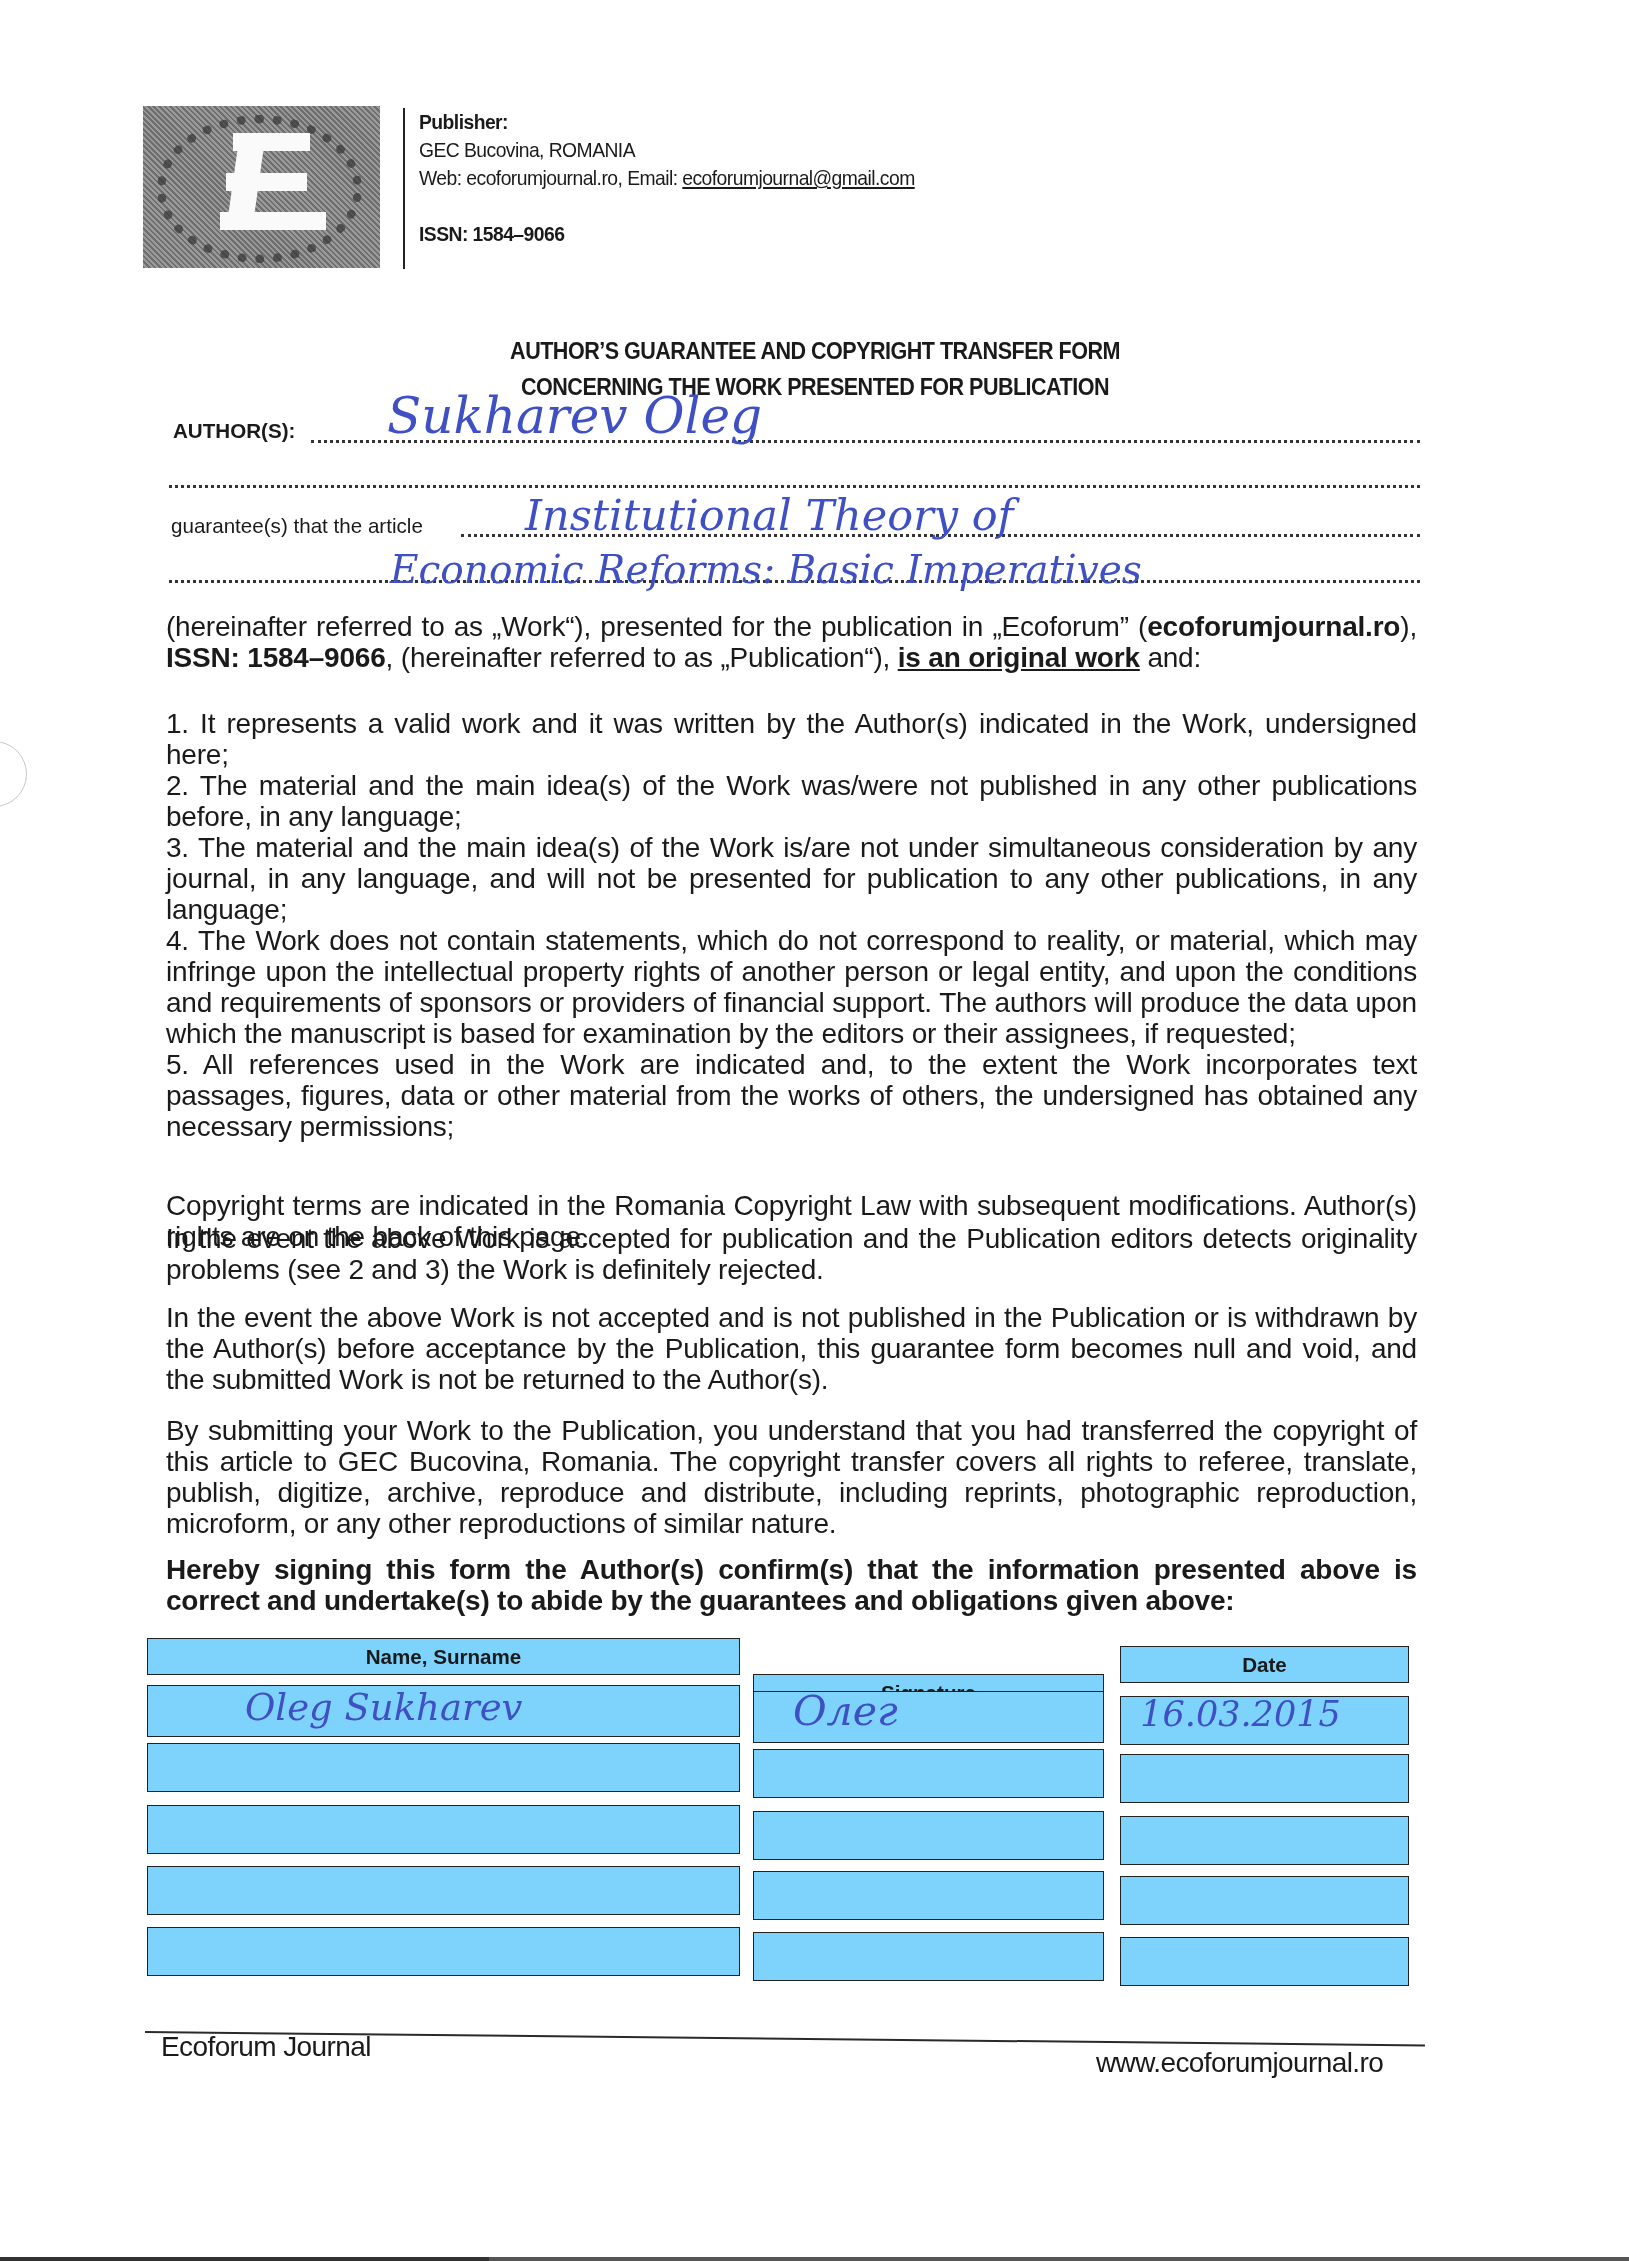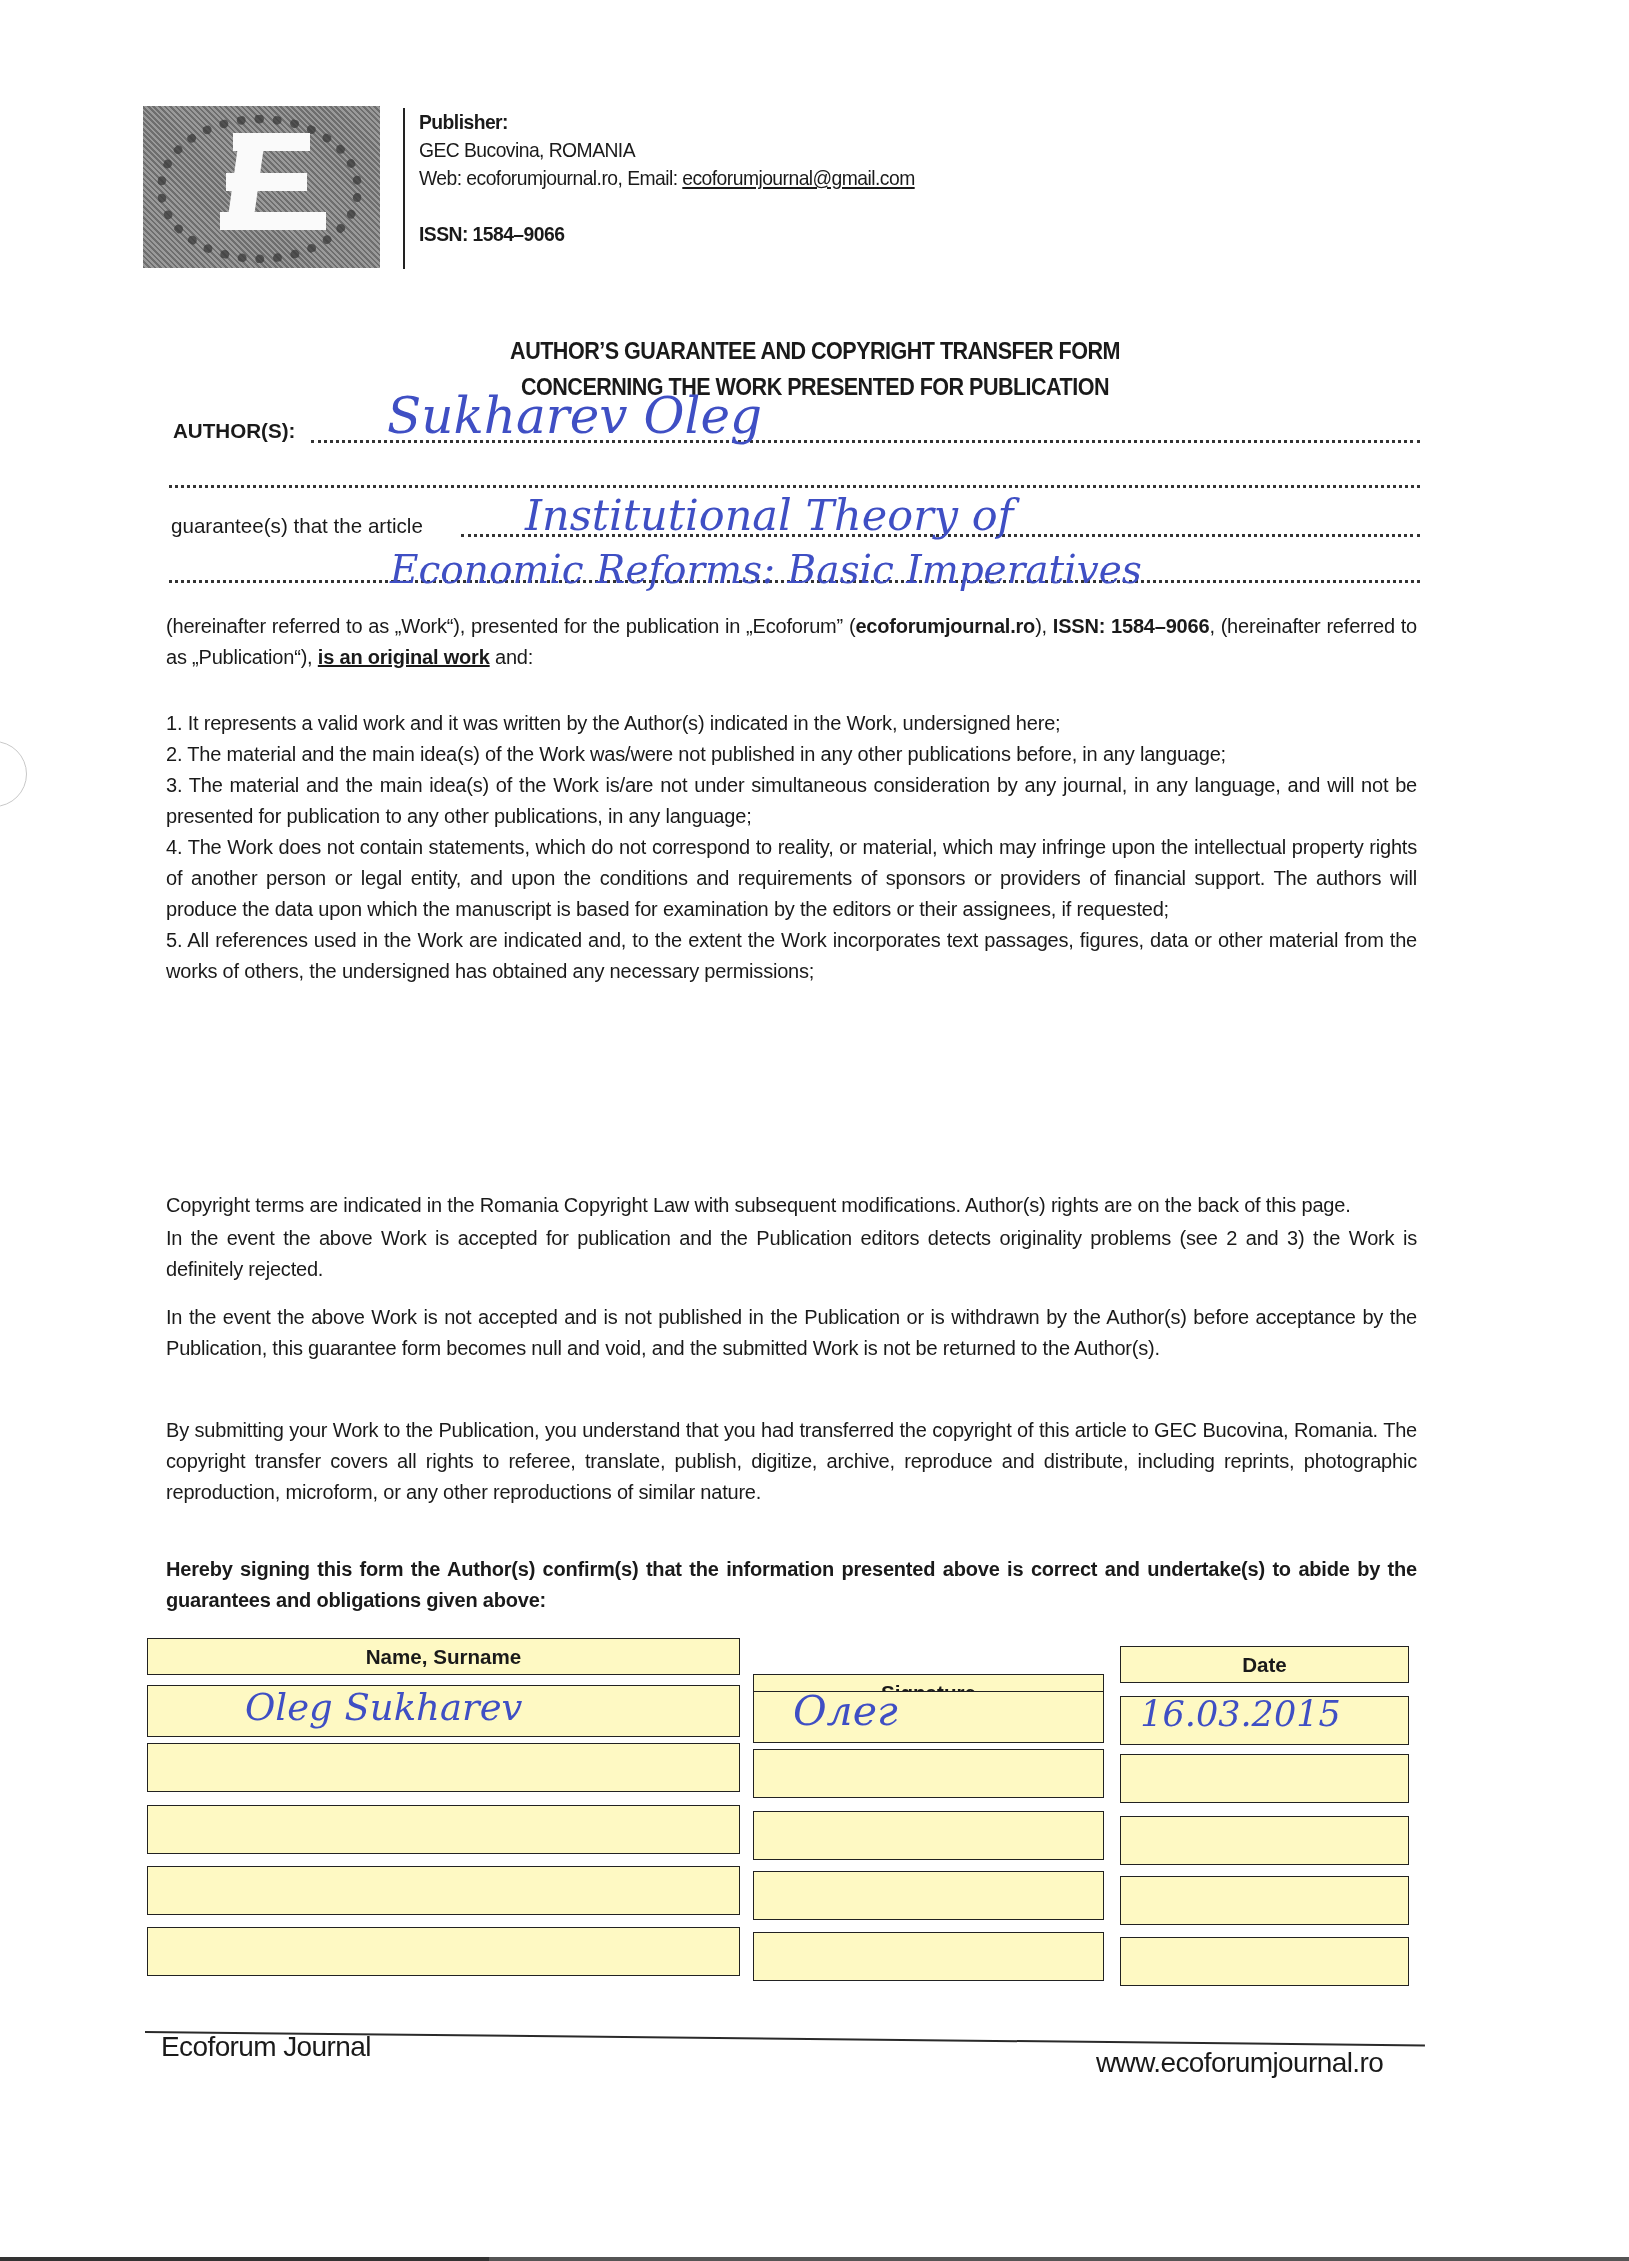--- a/index.html
+++ b/index.html
@@ -21,27 +21,27 @@
   
   .title { position: absolute; left: 0; width: 1630px; top: 311px; text-align: center; font-family: "Liberation Sans", sans-serif; font-weight: bold; font-size: 24.5px; line-height: 36px; letter-spacing: -0.6px; margin-top: 22px; }
   .title div { transform: scaleX(.88); }
 
   
   .field { position: absolute; font-family: "Liberation Sans", sans-serif; font-size: 20.6px; }
   .dots { position: absolute; height: 0; border-bottom: 3.2px dotted #333; }
   .hand { position: absolute; font-family: "DejaVu Serif", serif; font-style: italic; color: #3f4fc4; white-space: nowrap; }
 
   
-  .para { position: absolute; left: 166px; width: 1251px; font-family: "Liberation Sans", sans-serif; font-size: 20px; line-height: 31px; text-align: justify; letter-spacing: -0.2px; }
+  .para { position: absolute; left: 166px; width: 1251px; font-family: "Liberation Sans", sans-serif; font-size: 28px; line-height: 31px; text-align: justify; letter-spacing: -0.2px; }
   .para b { font-weight: bold; }
   .para u { text-decoration: underline; }
   .list p { margin: 0; }
 
   
-  .cell { position: absolute; border: 1.9px solid #222; box-sizing: border-box; background: #fef9c3; }
+  .cell { position: absolute; border: 1.9px solid #222; box-sizing: border-box; background: #7dd3fc; }
   .hdr { display: flex; align-items: center; justify-content: center; font-family: "Liberation Sans", sans-serif; font-weight: bold; font-size: 20.6px; }
   .cellhand { position: absolute; font-family: "DejaVu Serif", serif; font-style: italic; color: #3f4fc4; font-size: 37px; white-space: nowrap; }
 
   
   .footline { position: absolute; left: 145px; top: 2031px; width: 1280px; height: 1.9px; background: #2a2a2a; transform: rotate(0.6deg); transform-origin: left; }
   .foot { position: absolute; font-family: "Liberation Sans", sans-serif; font-size: 28px; letter-spacing: -0.6px; }
   .punch { position: absolute; left: -39px; top: 741px; width: 64px; height: 64px; border-radius: 50%; border: 1.3px solid #c8c8c8; }
   .bottomedge { position: absolute; left: 0; bottom: 0; width: 1630px; height: 3.9px; background: linear-gradient(90deg, #333 0 30%, #555 30% 100%); }
 </style>
 </head>

